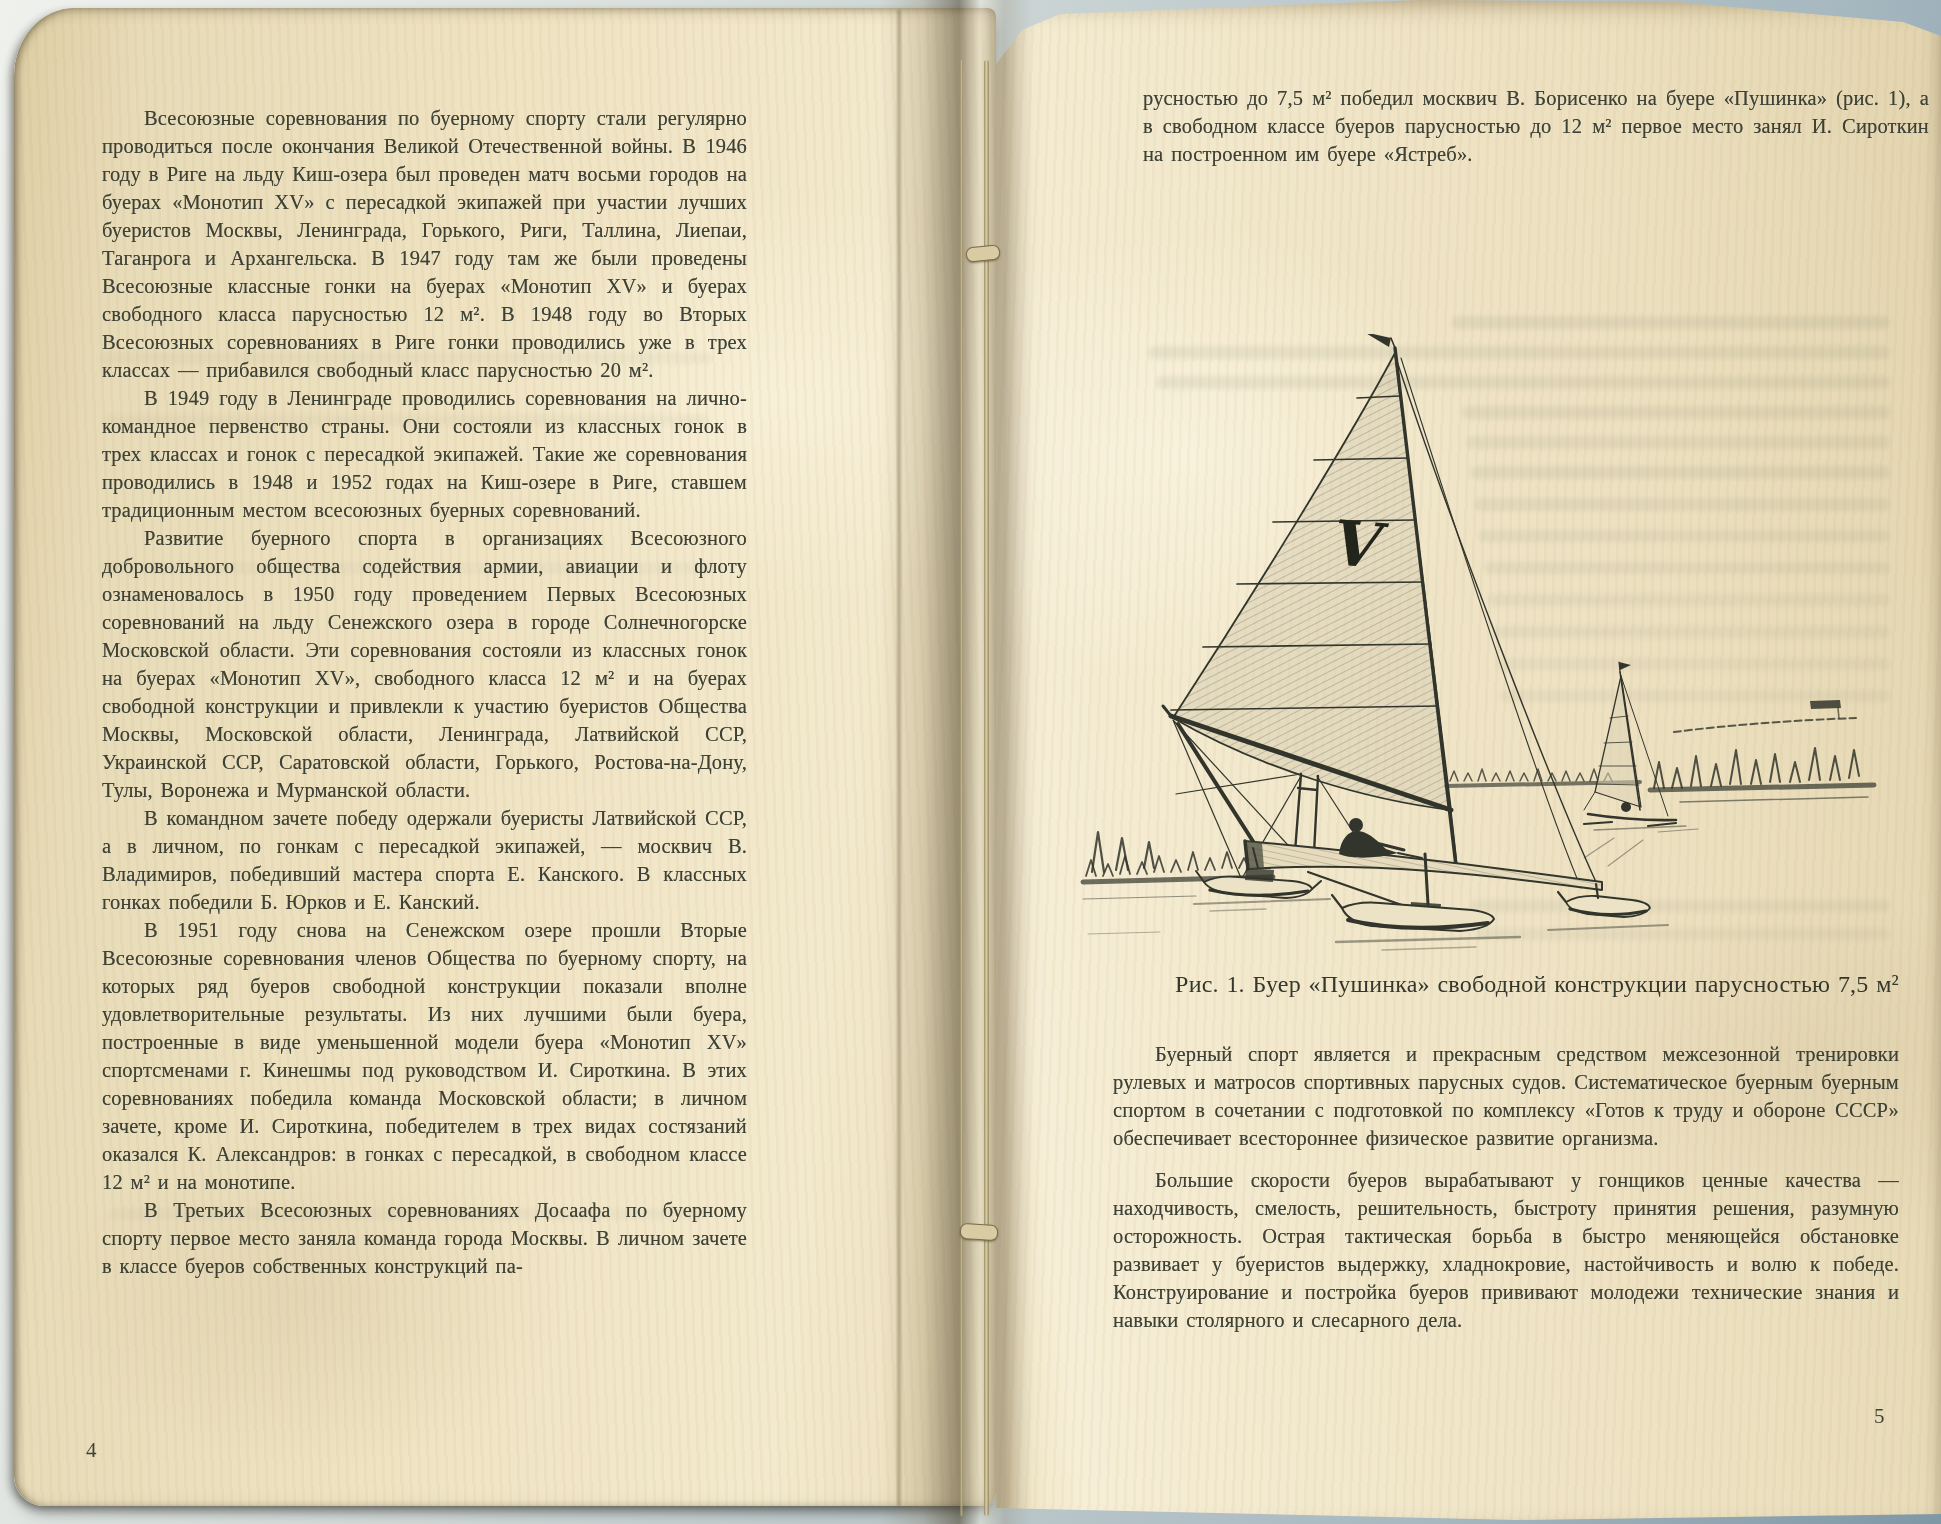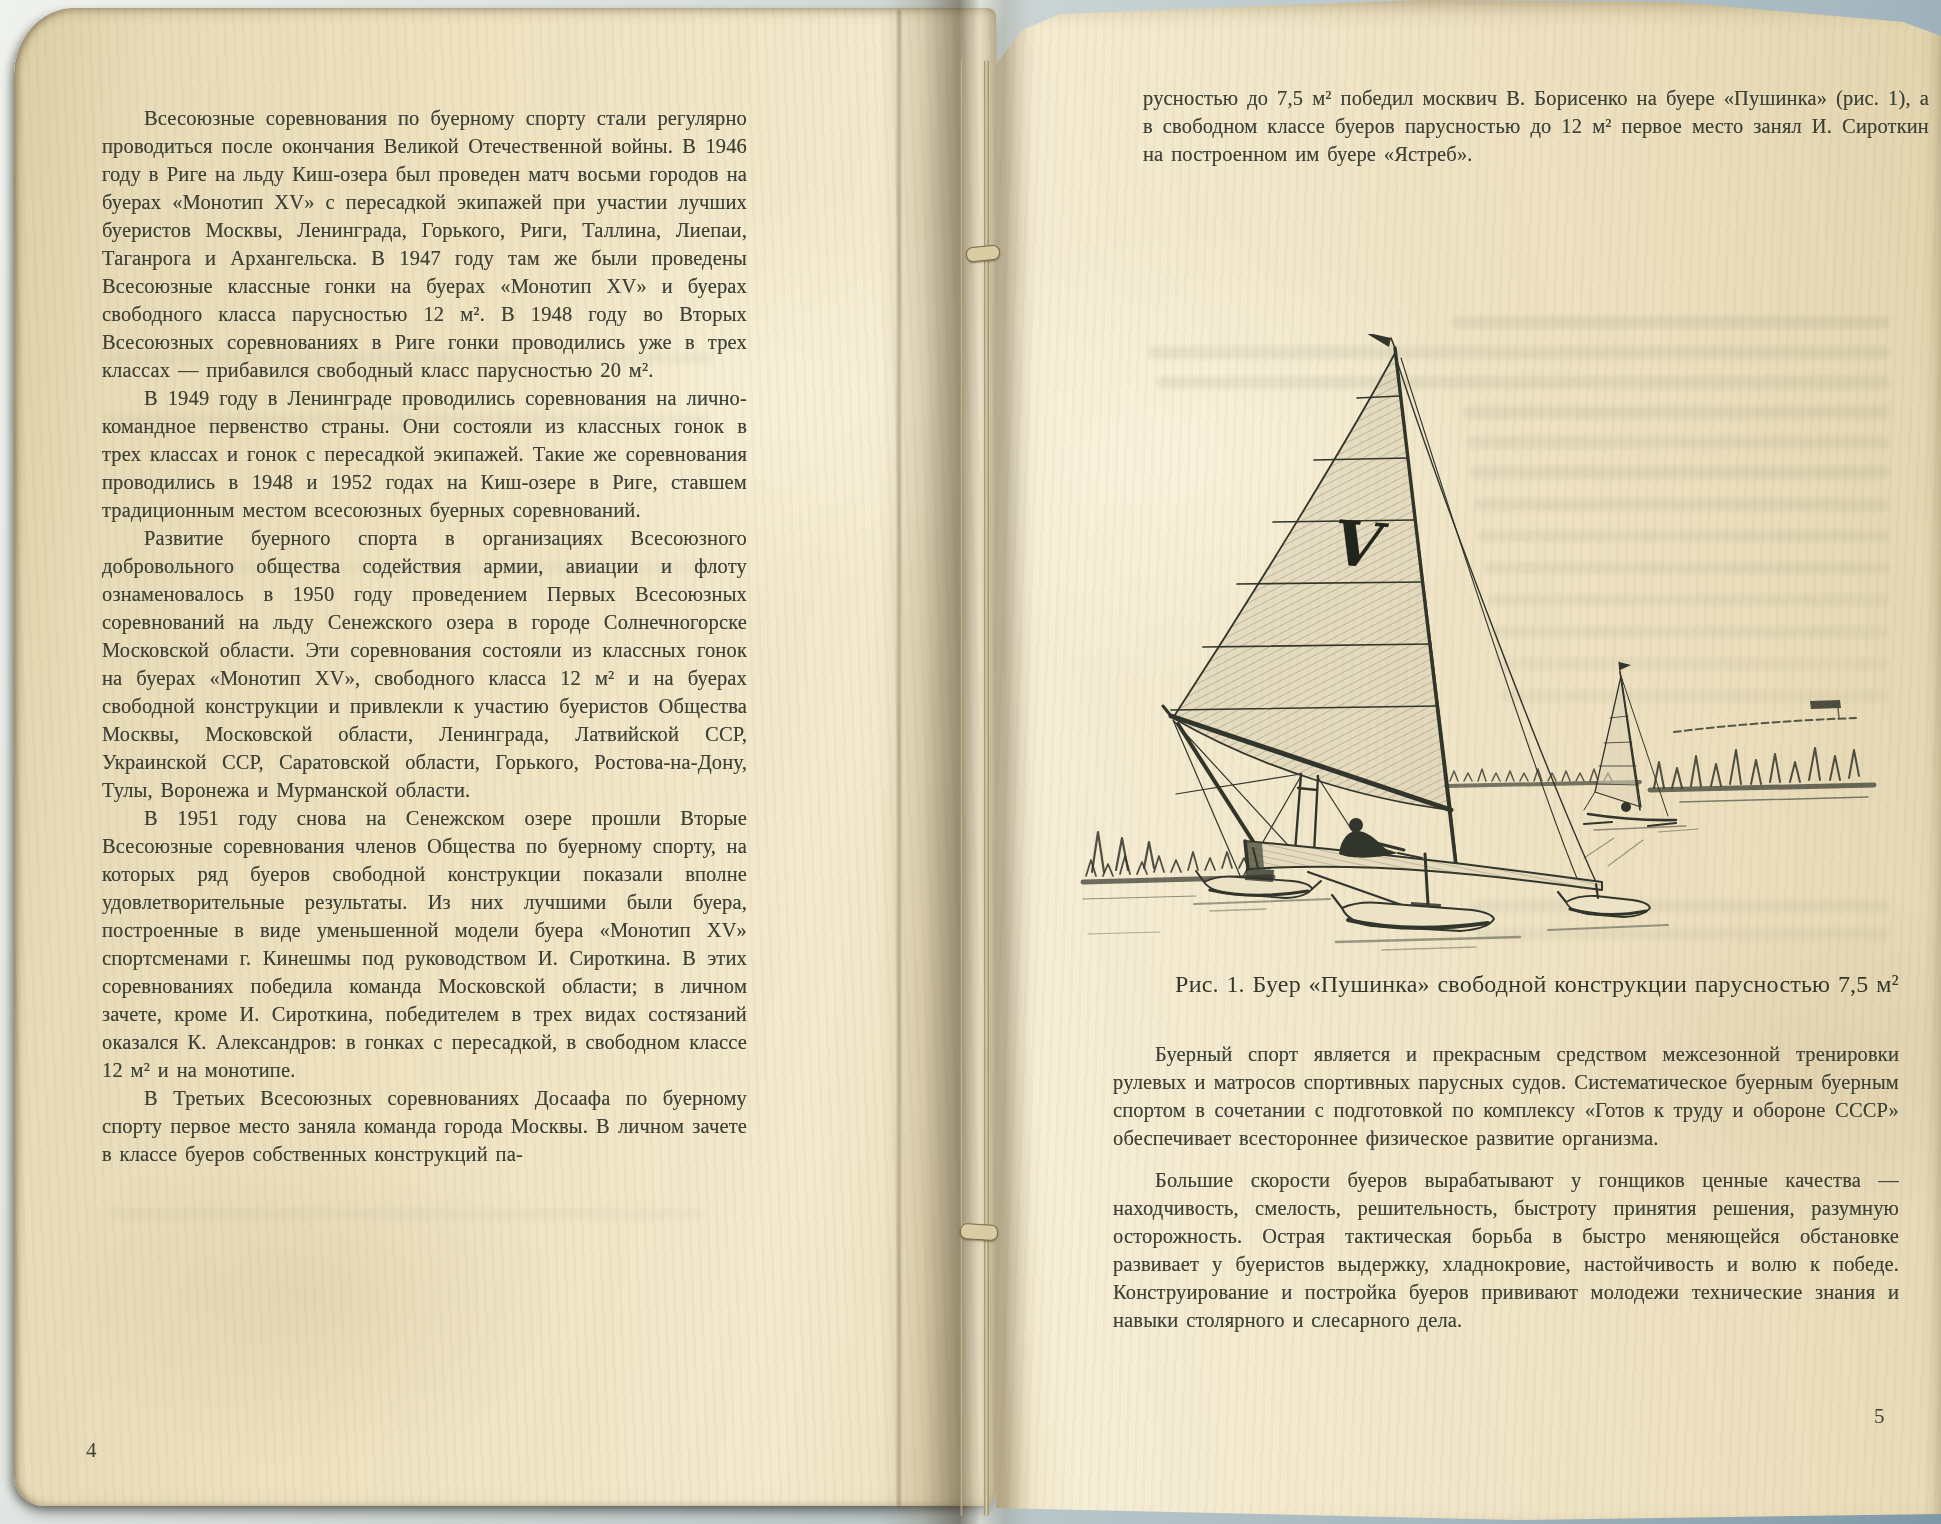--- a/index.html
+++ b/index.html
@@ -99,20 +99,21 @@
   <div class="ghost" style="left:1476px;top:928px;width:414px;height:12px;opacity:.08;"></div>
   <div class="ghost" style="left:100px;top:352px;width:612px;height:12px;opacity:.06;"></div>
   <div class="ghost" style="left:104px;top:414px;width:606px;height:12px;opacity:.06;"></div>
   <div class="ghost" style="left:100px;top:562px;width:614px;height:12px;opacity:.05;"></div>
   <div class="ghost" style="left:108px;top:1208px;width:596px;height:12px;opacity:.05;"></div>
 
   <div class="col" style="left:85px;top:104px;width:645px;margin-left:17px;">
     <p>Всесоюзные соревнования по буерному спорту стали регулярно проводиться после окончания Великой Отечественной войны. В 1946 году в Риге на льду Киш-озера был проведен матч восьми городов на буерах «Монотип XV» с пересадкой экипажей при участии лучших буеристов Москвы, Ленинграда, Горького, Риги, Таллина, Лиепаи, Таганрога и Архангельска. В 1947 году там же были проведены Всесоюзные классные гонки на буерах «Монотип XV» и буерах свободного класса парусностью 12 м². В 1948 году во Вторых Всесоюзных соревнованиях в Риге гонки проводились уже в трех классах — прибавился свободный класс парусностью 20 м².</p>
     <p>В 1949 году в Ленинграде проводились соревнования на лично-командное первенство страны. Они состояли из классных гонок в трех классах и гонок с пересадкой экипажей. Такие же соревнования проводились в 1948 и 1952 годах на Киш-озере в Риге, ставшем традиционным местом всесоюзных буерных соревнований.</p>
     <p>Развитие буерного спорта в организациях Всесоюзного добровольного общества содействия армии, авиации и флоту ознаменовалось в 1950 году проведением Первых Всесоюзных соревнований на льду Сенежского озера в городе Солнечногорске Московской области. Эти соревнования состояли из классных гонок на буерах «Монотип XV», свободного класса 12 м² и на буерах свободной конструкции и привлекли к участию буеристов Общества Москвы, Московской области, Ленинграда, Латвийской ССР, Украинской ССР, Саратовской области, Горького, Ростова-на-Дону, Тулы, Воронежа и Мурманской области.</p>
+    <p>В командном зачете победу одержали буеристы Латвийской ССР, а в личном, по гонкам с пересадкой экипажей, — москвич В. Владимиров, победивший мастера спорта Е. Канского. В классных гонках победили Б. Юрков и Е. Канский.</p>
     <p>В 1951 году снова на Сенежском озере прошли Вторые Всесоюзные соревнования членов Общества по буерному спорту, на которых ряд буеров свободной конструкции показали вполне удовлетворительные результаты. Из них лучшими были буера, построенные в виде уменьшенной модели буера «Монотип XV» спортсменами г. Кинешмы под руководством И. Сироткина. В этих соревнованиях победила команда Московской области; в личном зачете, кроме И. Сироткина, победителем в трех видах состязаний оказался К. Александров: в гонках с пересадкой, в свободном классе 12 м² и на монотипе.</p>
     <p>В Третьих Всесоюзных соревнованиях Досаафа по буерному спорту первое место заняла команда города Москвы. В личном зачете в классе буеров собственных конструкций па-</p>
   </div>
   <div class="pagenum" style="left:86px;top:1438px;">4</div>
 
   <div class="col rp-top" style="left:1143px;top:84px;width:786px;">
     <p class="noindent">русностью до 7,5 м² победил москвич В. Борисенко на буере «Пушинка» (рис. 1), а в свободном классе буеров парусностью до 12 м² первое место занял И. Сироткин на построенном им буере «Ястреб».</p>
   </div>
 
   <svg class="figure" viewBox="1080 336 810 632" fill="none" stroke="#32352b" stroke-linecap="round" stroke-linejoin="round">

